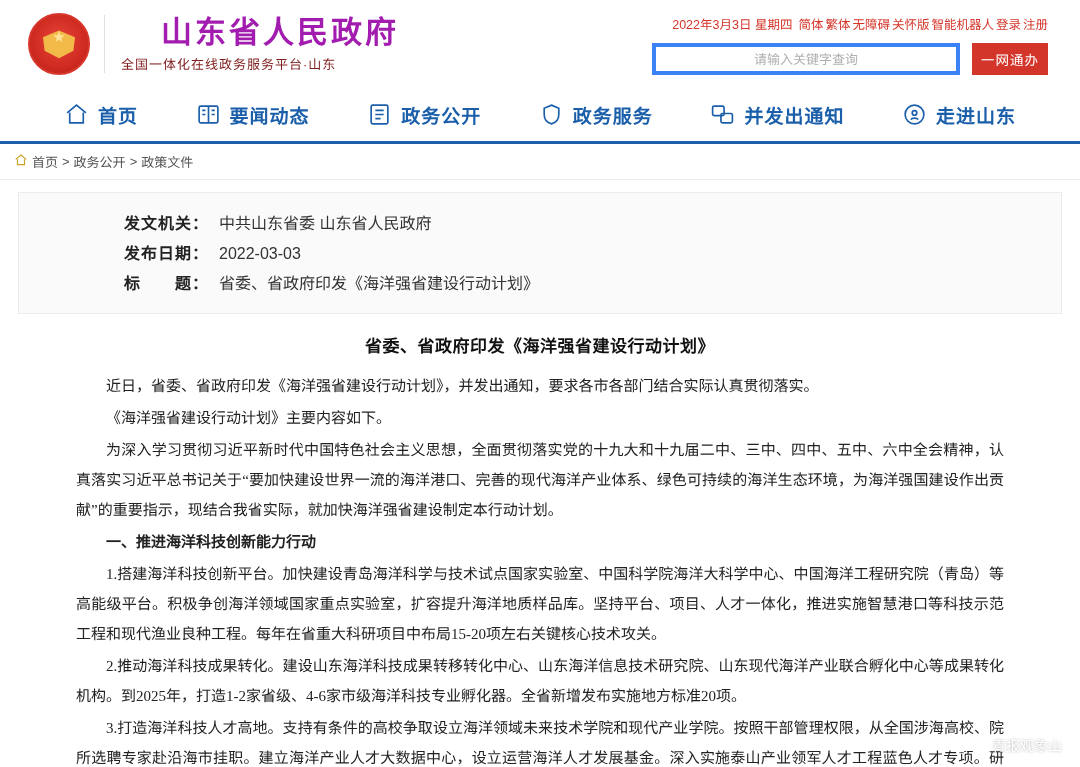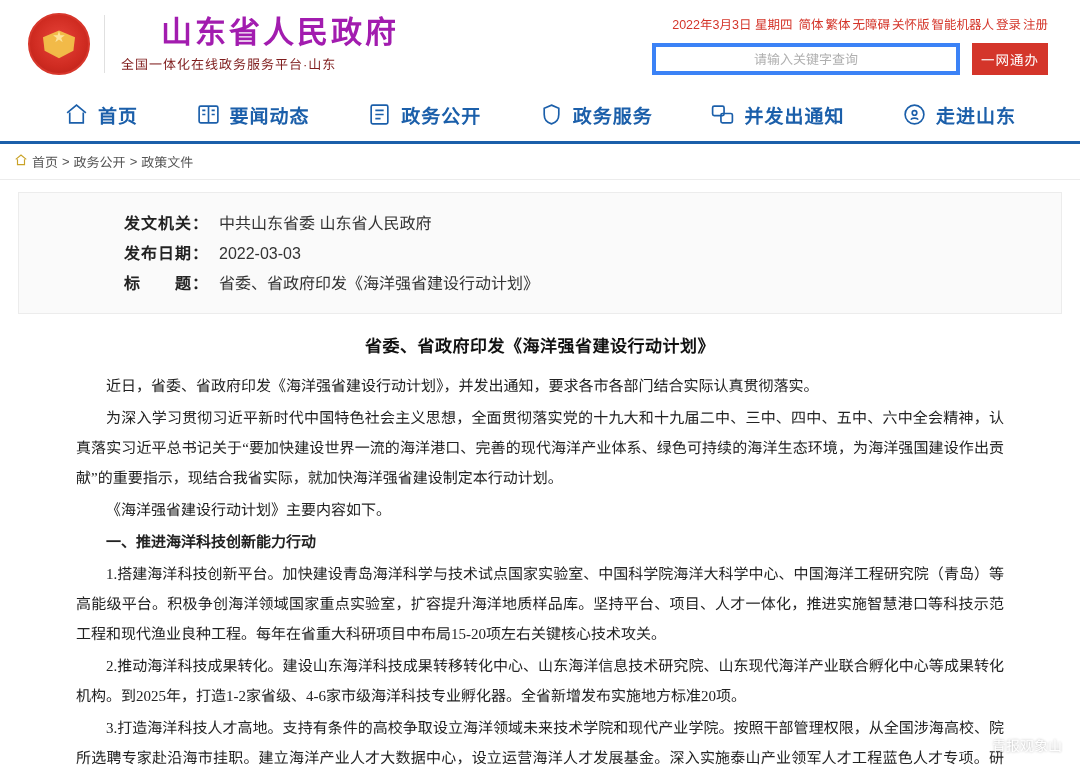--- a/index.html
+++ b/index.html
@@ -355,22 +355,22 @@
     <div class="meta-row">
       <div class="meta-label">标　　题：</div>
       <div class="meta-value">省委、省政府印发《海洋强省建设行动计划》</div>
     </div>
   </div>
 
   <div class="article">
     <div class="doc-title">省委、省政府印发《海洋强省建设行动计划》</div>
 
     <p class="para">近日，省委、省政府印发《海洋强省建设行动计划》，并发出通知，要求各市各部门结合实际认真贯彻落实。</p>
+    <p class="para">《海洋强省建设行动计划》主要内容如下。</p>
     <p class="para">为深入学习贯彻习近平新时代中国特色社会主义思想，全面贯彻落实党的十九大和十九届二中、三中、四中、五中、六中全会精神，认真落实习近平总书记关于“要加快建设世界一流的海洋港口、完善的现代海洋产业体系、绿色可持续的海洋生态环境，为海洋强国建设作出贡献”的重要指示，现结合我省实际，就加快海洋强省建设制定本行动计划。</p>
-    <p class="para">《海洋强省建设行动计划》主要内容如下。</p>
     <p class="para bold">一、推进海洋科技创新能力行动</p>
     <p class="para">1.搭建海洋科技创新平台。加快建设青岛海洋科学与技术试点国家实验室、中国科学院海洋大科学中心、中国海洋工程研究院（青岛）等高能级平台。积极争创海洋领域国家重点实验室，扩容提升海洋地质样品库。坚持平台、项目、人才一体化，推进实施智慧港口等科技示范工程和现代渔业良种工程。每年在省重大科研项目中布局15-20项左右关键核心技术攻关。</p>
     <p class="para">2.推动海洋科技成果转化。建设山东海洋科技成果转移转化中心、山东海洋信息技术研究院、山东现代海洋产业联合孵化中心等成果转化机构。到2025年，打造1-2家省级、4-6家市级海洋科技专业孵化器。全省新增发布实施地方标准20项。</p>
     <p class="para">3.打造海洋科技人才高地。支持有条件的高校争取设立海洋领域未来技术学院和现代产业学院。按照干部管理权限，从全国涉海高校、院所选聘专家赴沿海市挂职。建立海洋产业人才大数据中心，设立运营海洋人才发展基金。深入实施泰山产业领军人才工程蓝色人才专项。研究制定海洋人才认定和管理办法。建设海洋人才港（青岛）。到2025年，培养集聚100名以上国际一流海洋科技人才、3000名以上海洋优秀青年人才。</p>
   </div>
 </div>
 
 <div class="watermark">
   <span class="wm-circle"></span>
   <span>青报观象山</span>

